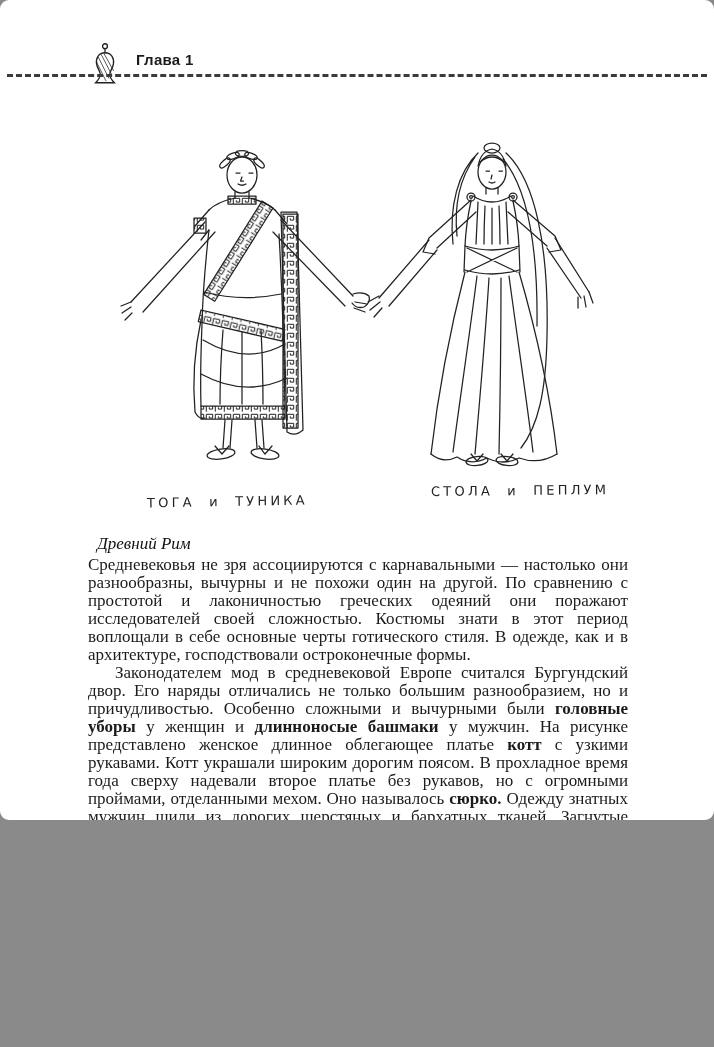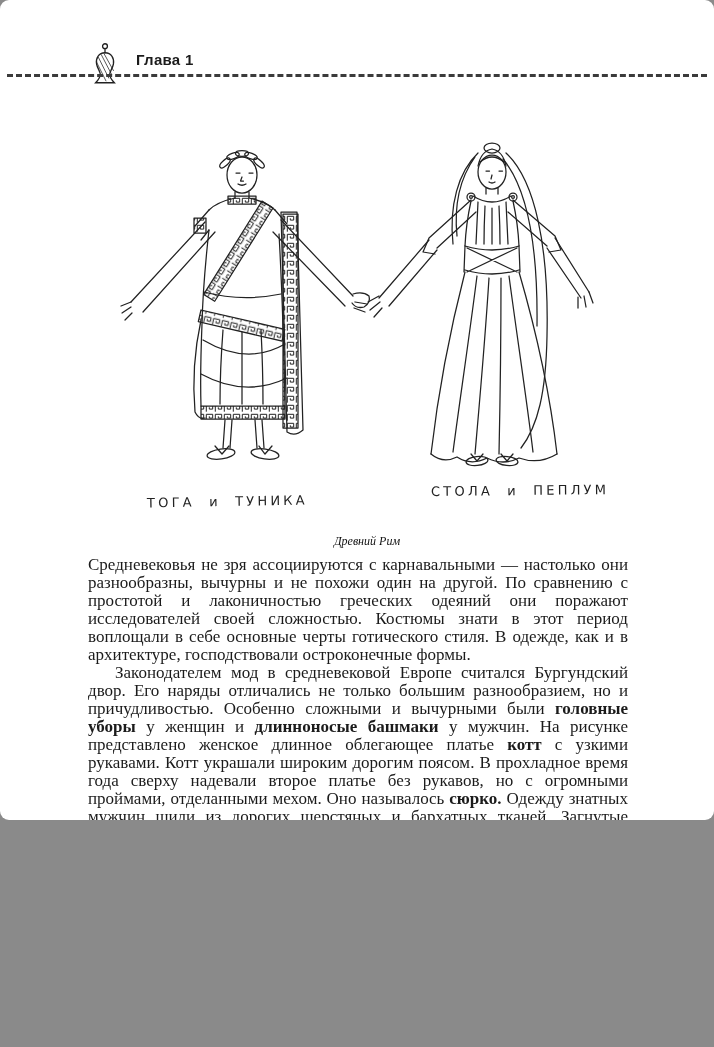--- a/index.html
+++ b/index.html
@@ -17,21 +17,21 @@
   
   .header{position:absolute;top:42px;left:90px;display:flex;align-items:center;gap:16px}
   .chapter{font-family:"Liberation Sans",sans-serif;font-weight:bold;font-size:15px;letter-spacing:.3px;padding-bottom:14px}
   .rule{position:absolute;top:74px;left:7px;right:7px;border-top:3px dashed #3b3b3b}
   
   .fig{position:absolute;top:118px;left:81px;width:540px;margin:16px}
   .fig svg.illus{display:block}
   .labels{position:relative;height:30px;font-family:"DejaVu Sans",sans-serif;font-size:13px;letter-spacing:3.2px;word-spacing:7px;color:#222}
   .label-left{position:absolute;left:50px;top:8px;transform:rotate(-1deg);white-space:nowrap}
   .label-right{position:absolute;left:334px;top:-3px;transform:rotate(-0.6deg);white-space:nowrap}
-  .caption{display:block;text-align:center;font-style:italic;font-size:12px;margin-top:18px;color:#111}
+  .caption{display:block;font-style:italic;font-size:17px;margin-top:18px;color:#111}
   
   .body{position:absolute;top:556px;left:88px;width:540px;font-size:17px;line-height:18px;text-align:justify}
   .body p{margin:0;text-indent:27px}
   .body p.first{text-indent:0}
   .body b{font-weight:bold}
   
   .footer{position:absolute;top:934px;left:292px;width:132px;height:70px}
   .footer svg{position:absolute;left:0;top:0}
   .pagenum{position:absolute;left:66px;top:22px;font-style:italic;font-size:14px;color:#111}
 </style>

